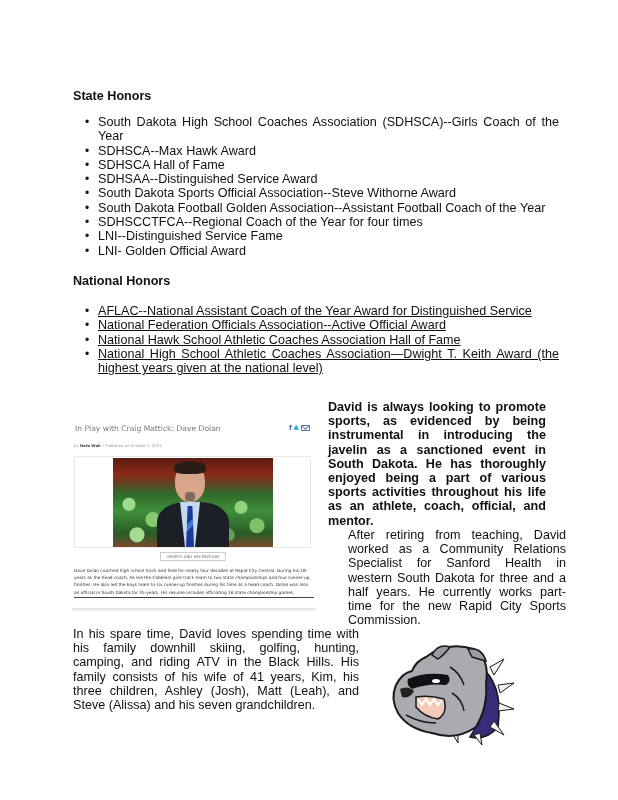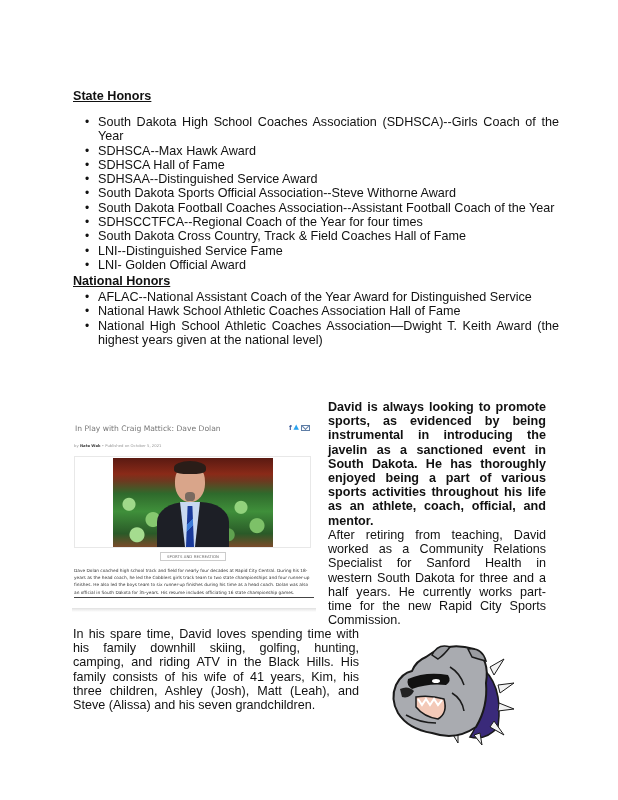--- a/index.html
+++ b/index.html
@@ -3,21 +3,21 @@
   <meta charset="utf-8">
   <style>
     html, body { margin: 0; padding: 0; background: #ffffff; }
     body {
       width: 618px; height: 800px; position: relative; overflow: hidden;
       font-family: "Liberation Sans", sans-serif; color: #111111;
     }
     .page { position: absolute; left: 0; top: 0; width: 618px; height: 800px; }
     .section-title {
       position: absolute; left: 73px; font-size: 12.6px; font-weight: bold;
-      text-decoration: underline; line-height: 14px; margin: 0;
+      line-height: 14px; margin: 0;
     }
     ul.honors {
       position: absolute; left: 73px; width: 474px; margin: 12px; padding: 0;
       list-style: none; font-size: 12.6px; line-height: 14.3px;
     }
     ul.honors li { position: relative; padding-left: 13px; text-align: justify; }
     ul.honors li::before {
       content: "\2022"; position: absolute; left: 0; top: 0; font-size: 12px;
     }
     .para {
@@ -116,30 +116,30 @@
 
 <div class="page">
 
   <h3 class="section-title" style="top:89px;">State Honors</h3>
   <ul class="honors" style="top:103px;">
     <li>South Dakota High School Coaches Association (SDHSCA)--Girls Coach of the Year</li>
     <li>SDHSCA--Max Hawk Award</li>
     <li>SDHSCA Hall of Fame</li>
     <li>SDHSAA--Distinguished Service Award</li>
     <li>South Dakota Sports Official Association--Steve Withorne Award</li>
-    <li>South Dakota Football Coaches Association--Assistant Football Coach of the Year</li>
+    <li>South Dakota Football Golden Association--Assistant Football Coach of the Year</li>
     <li>SDHSCCTFCA--Regional Coach of the Year for four times</li>
-    <li>South Dakota Cross Country, Track &amp; Field Coaches Hall of Fame</li>
     <li>LNI--Distinguished Service Fame</li>
     <li>LNI- Golden Official Award</li>
   </ul>
 
   <h3 class="section-title" style="top:274px;">National Honors</h3>
-  <ul class="honors" style="top:278px;">
+  <ul class="honors" style="top:292px;text-decoration:underline;">
     <li>AFLAC--National Assistant Coach of the Year Award for Distinguished Service</li>
+    <li>National Federation Officials Association--Active Official Award</li>
     <li>National Hawk School Athletic Coaches Association Hall of Fame</li>
     <li>National High School Athletic Coaches Association—Dwight T. Keith Award (the highest years given at the national level)</li>
   </ul>
 
   <div class="article">
     <div class="article-title">In Play with Craig Mattick: Dave Dolan</div>
     <div class="share">
       <span class="fb">f</span>
       <span class="tw">▲</span>
       <span class="em"></span>
@@ -159,21 +159,21 @@
         <div class="hair"></div>
         <div class="goatee"></div>
       </div>
     </div>
     <div class="tag">SPORTS AND RECREATION</div>
     <p class="article-body">Dave Dolan coached high school track and field for nearly four decades at Rapid City Central. During his 18-years as the head coach, he led the Cobblers girls track team to two state championships and four runner-up finishes. He also led the boys team to six runner-up finishes during his time as a head coach. Dolan was also an official in South Dakota for 35-years. His resume includes officiating 16 state championship games.</p>
     <div class="article-shadow"></div>
   </div>
 
   <p class="para" style="left:328px; top:400px; width:218px;font-weight:bold;">David is always looking to promote sports, as evidenced by being instrumental in introducing the javelin as a sanctioned event in South Dakota. He has thoroughly enjoyed being a part of various sports activities throughout his life as an athlete, coach, official, and mentor.</p>
-  <p class="para" style="left:328px; top:528px; width:218px;">After retiring from teaching, David worked as a Community Relations Specialist for Sanford Health in western South Dakota for three and a half years. He currently works part-time for the new Rapid City Sports Commission.</p>
+  <p class="para" style="left:348px; top:528px; width:218px;">After retiring from teaching, David worked as a Community Relations Specialist for Sanford Health in western South Dakota for three and a half years. He currently works part-time for the new Rapid City Sports Commission.</p>
   <p class="para" style="left:73px; top:627px; width:286px;">In his spare time, David loves spending time with his family downhill skiing, golfing, hunting, camping, and riding ATV in the Black Hills. His family consists of his wife of 41 years, Kim, his three children, Ashley (Josh), Matt (Leah), and Steve (Alissa) and his seven grandchildren.</p>
 
   <svg class="logo" viewBox="0 0 140 110">
 
     <path d="M92 28 Q118 45 112 90 Q100 104 84 100 Q98 80 90 40 Z" fill="#3a2a7a" stroke="#1a1a1a" stroke-width="1.5"></path>
 
     <polygon points="104,30 118,22 108,38" fill="#f2f2f2" stroke="#1a1a1a" stroke-width="1"></polygon>
     <polygon points="112,48 128,46 114,56" fill="#f2f2f2" stroke="#1a1a1a" stroke-width="1"></polygon>
     <polygon points="113,66 128,72 112,74" fill="#f2f2f2" stroke="#1a1a1a" stroke-width="1"></polygon>
     <polygon points="108,84 118,98 104,90" fill="#f2f2f2" stroke="#1a1a1a" stroke-width="1"></polygon>

